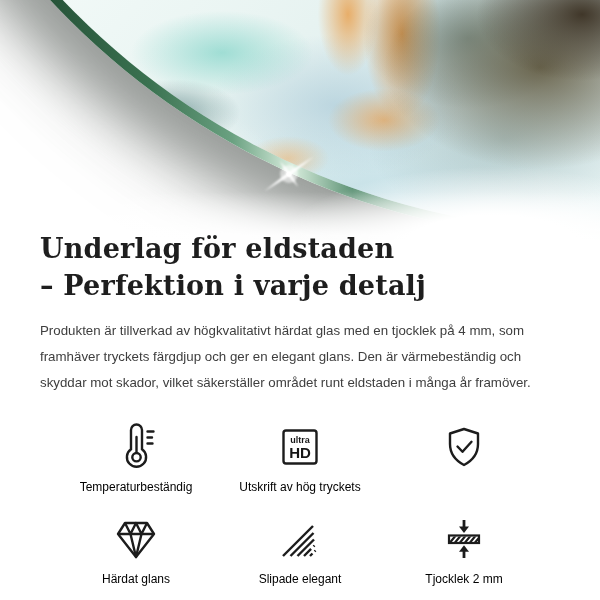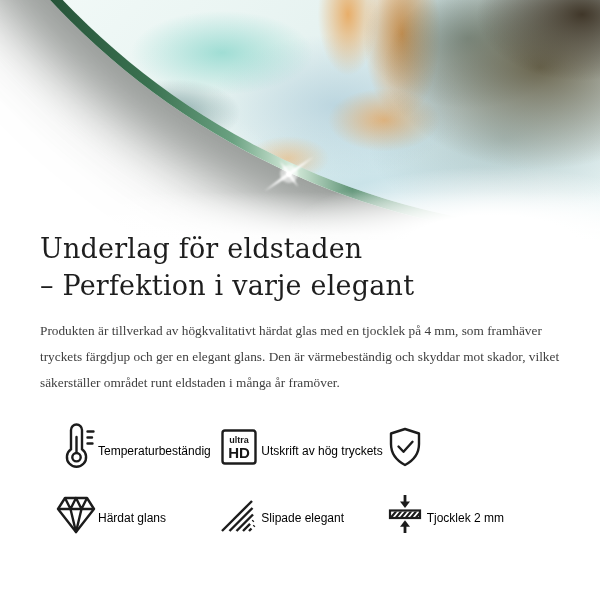--- a/index.html
+++ b/index.html
@@ -44,31 +44,31 @@
     position:absolute;inset:0;pointer-events:none;
     background:
       radial-gradient(300px 115px at 82% 104%, #ffffff 30%, rgba(255,255,255,0) 72%),
       linear-gradient(to bottom, rgba(255,255,255,0) 80%, rgba(255,255,255,.92) 98%);
   }
   .sparkle{position:absolute;left:254px;top:139px;width:70px;height:70px;pointer-events:none;}
   
   .content{position:relative;z-index:2;padding:0 40px;margin-top:-10px;}
   h1{
     margin:0;font-family:"DejaVu Serif","Liberation Serif",serif;
-    font-weight:400;font-size:27px;line-height:37px;color:#1e1e1e;letter-spacing:.2px;
+    font-weight:700;font-size:27px;line-height:37px;color:#1e1e1e;letter-spacing:.2px;
   }
   .body-text{
-    margin:14px 0 13px;font-size:13.3px;line-height:26px;color:#3e3e3e;max-width:532px;font-family:Liberation Serif, serif;
+    margin:14px 0 13px;font-size:13.3px;line-height:26px;color:#3e3e3e;max-width:532px;
   }
   
   .features{
     display:grid;grid-template-columns:repeat(3,1fr);
     row-gap:20px;margin:26px 14px 0;padding-bottom:34px;
   }
-  .feature{display:flex;flex-direction:row;align-items:center;}
+  .feature{display:flex;flex-direction:column;align-items:center;}
   .feature .icon-wrap{height:47px;display:flex;align-items:flex-end;justify-content:center;}
   .feature .label{margin-top:11px;font-size:12px;color:#000000;white-space:nowrap;}
   .ic{stroke:#1c1c1c;fill:none;stroke-width:2.4;}
   .ic text{stroke:none;fill:#161616;font-family:"Liberation Sans",sans-serif;}
 </style>
 </head>
 <body>
 
 <div>
 
@@ -83,21 +83,21 @@
         <feGaussianBlur stdDeviation="1.1"></feGaussianBlur>
           </filter>
         </defs>
       <circle cx="35" cy="35" r="9" fill="rgba(255,255,255,.55)" filter="url(#gl)"></circle>
       <polygon filter="url(#gl)" fill="#ffffff" points="59.6,17.8 37.5,35.4 44.2,48.1 34.6,37.5 10.4,52.2 32.5,34.6 25.8,21.9 35.4,32.5"></polygon>
       <circle cx="35" cy="35" r="2.6" fill="#ffffff"></circle>
     </svg>
   </div>
 
   <div class="content">
-    <h1><span>Underlag för eldstaden</span><br><span>– Perfektion i varje elegant</span></h1>
+    <h1><span>Underlag för eldstaden</span><br><span>– Perfektion i varje detalj</span></h1>
 
     <p class="body-text">Produkten är tillverkad av högkvalitativt härdat glas med en tjocklek på 4 mm, som framhäver tryckets färgdjup och ger en elegant glans. Den är värmebeständig och skyddar mot skador, vilket säkerställer området runt eldstaden i många år framöver.</p>
 
     <div class="features">
 
       <div class="feature">
         <div class="icon-wrap">
           <svg class="ic" width="44" height="47" viewBox="0 0 44 47" stroke-linecap="round">
             <path d="M17,8 a5.5,5.5 0 0 1 11,0 V27.3 a9.6,9.6 0 1 1 -11,0 Z"></path>
             <line x1="22.5" y1="15" x2="22.5" y2="30.5"></line>

